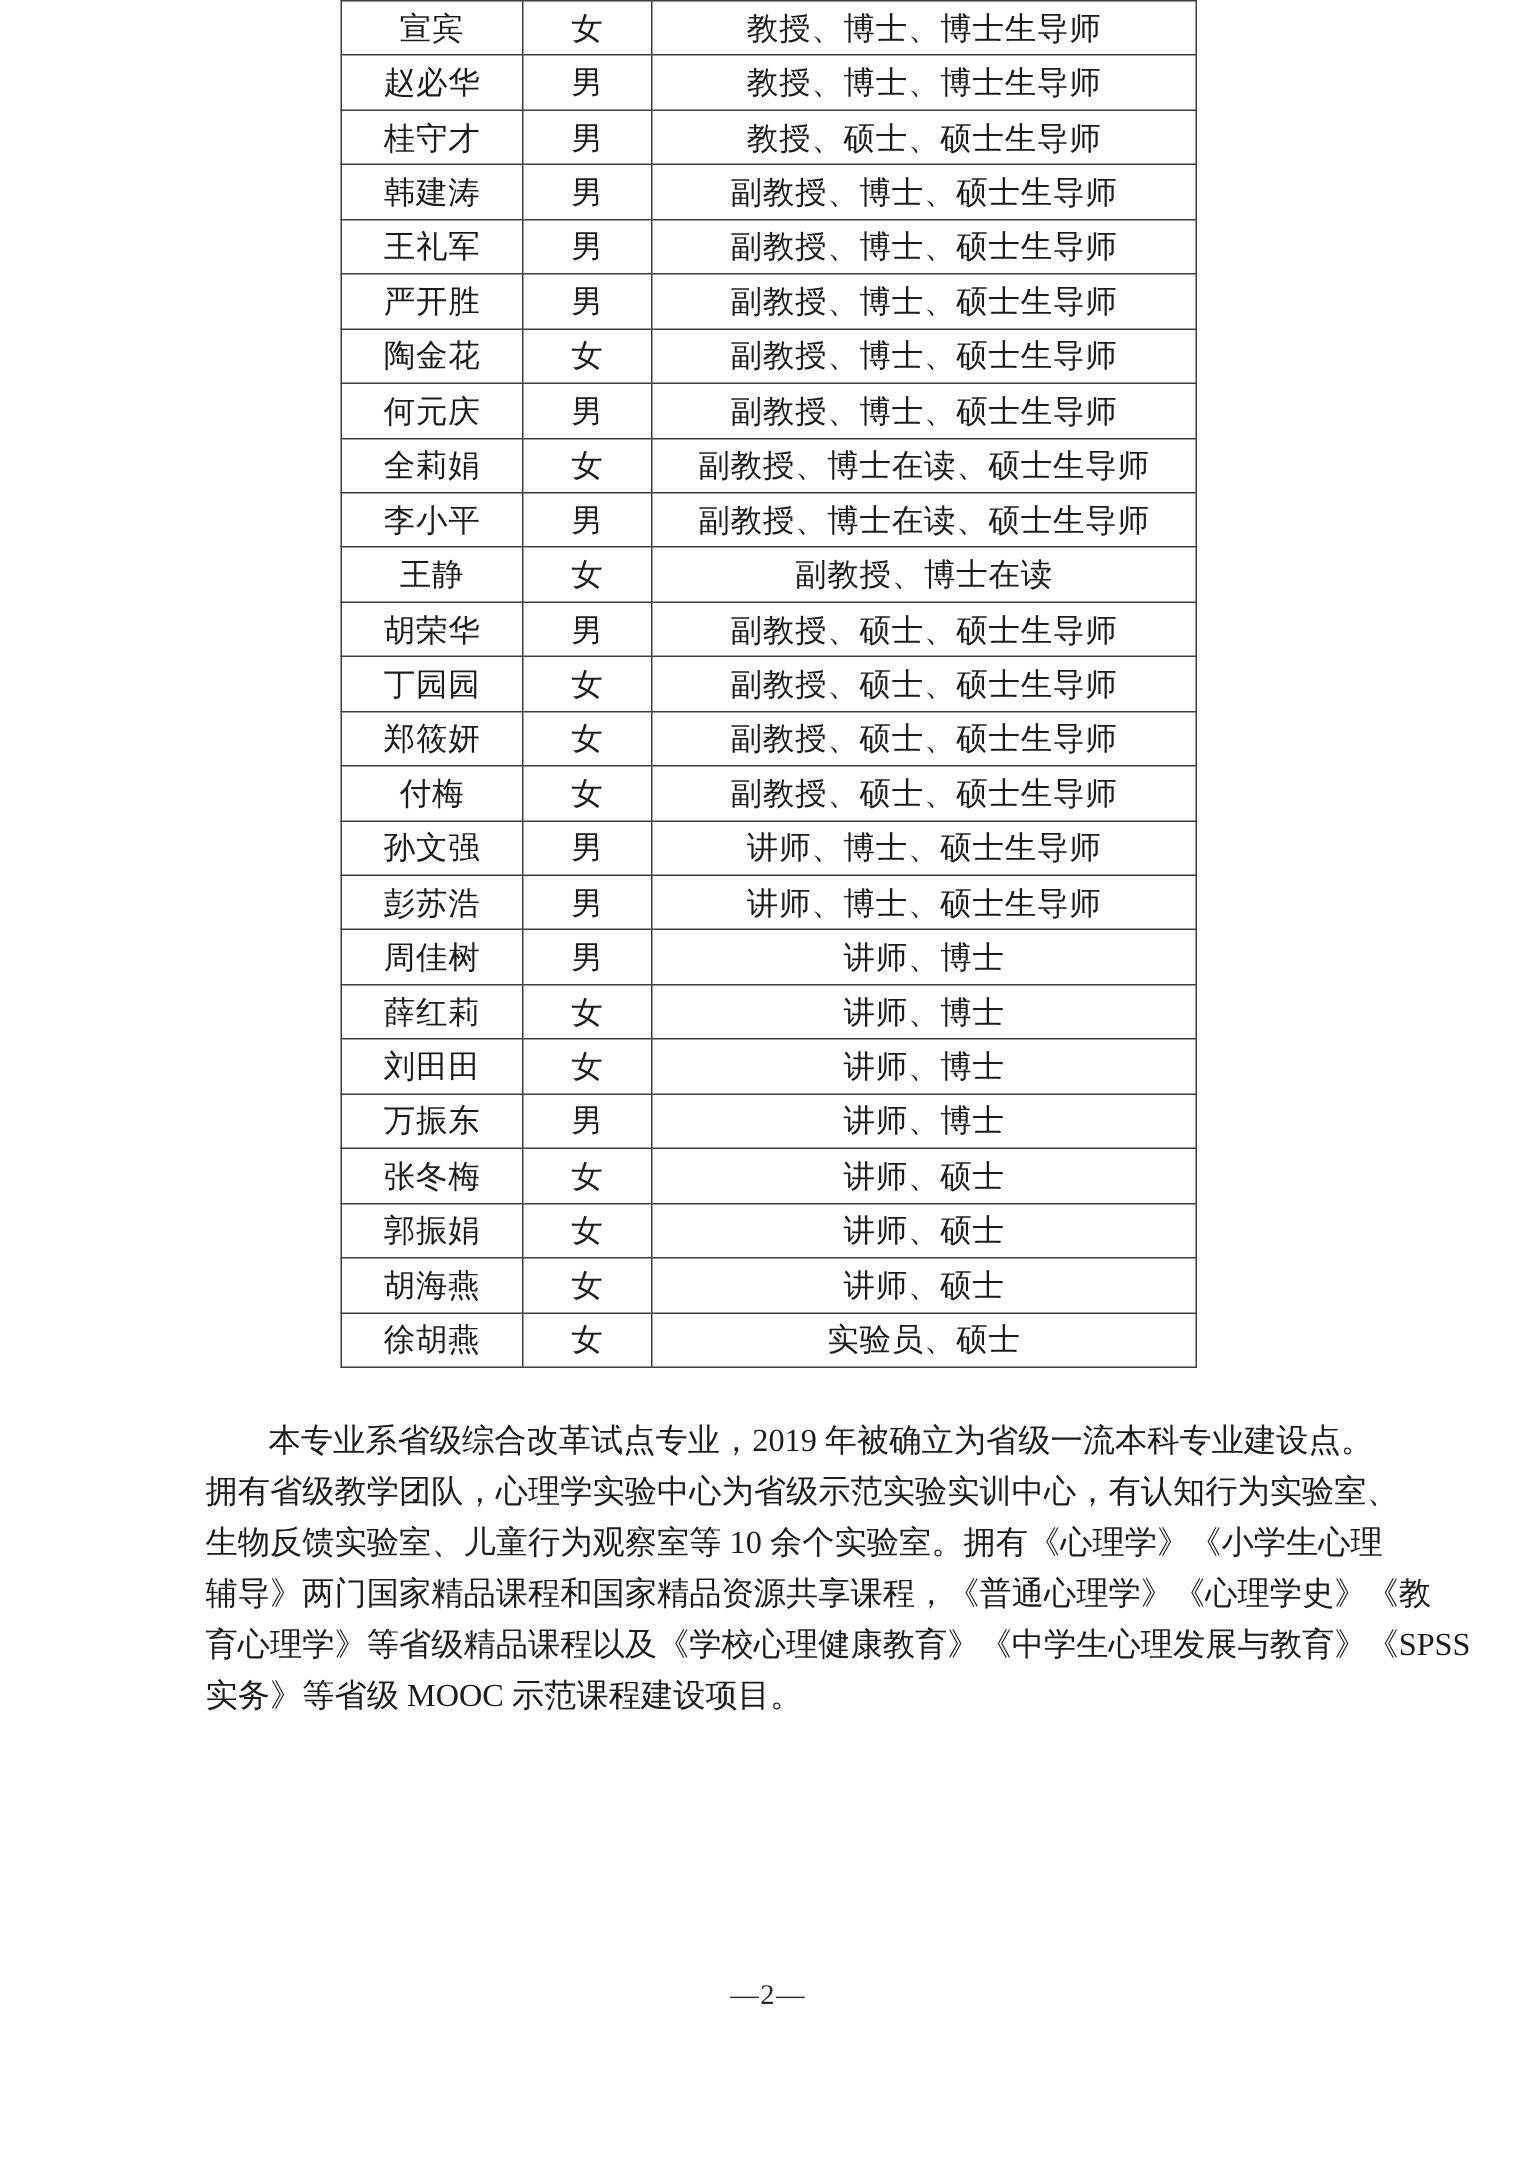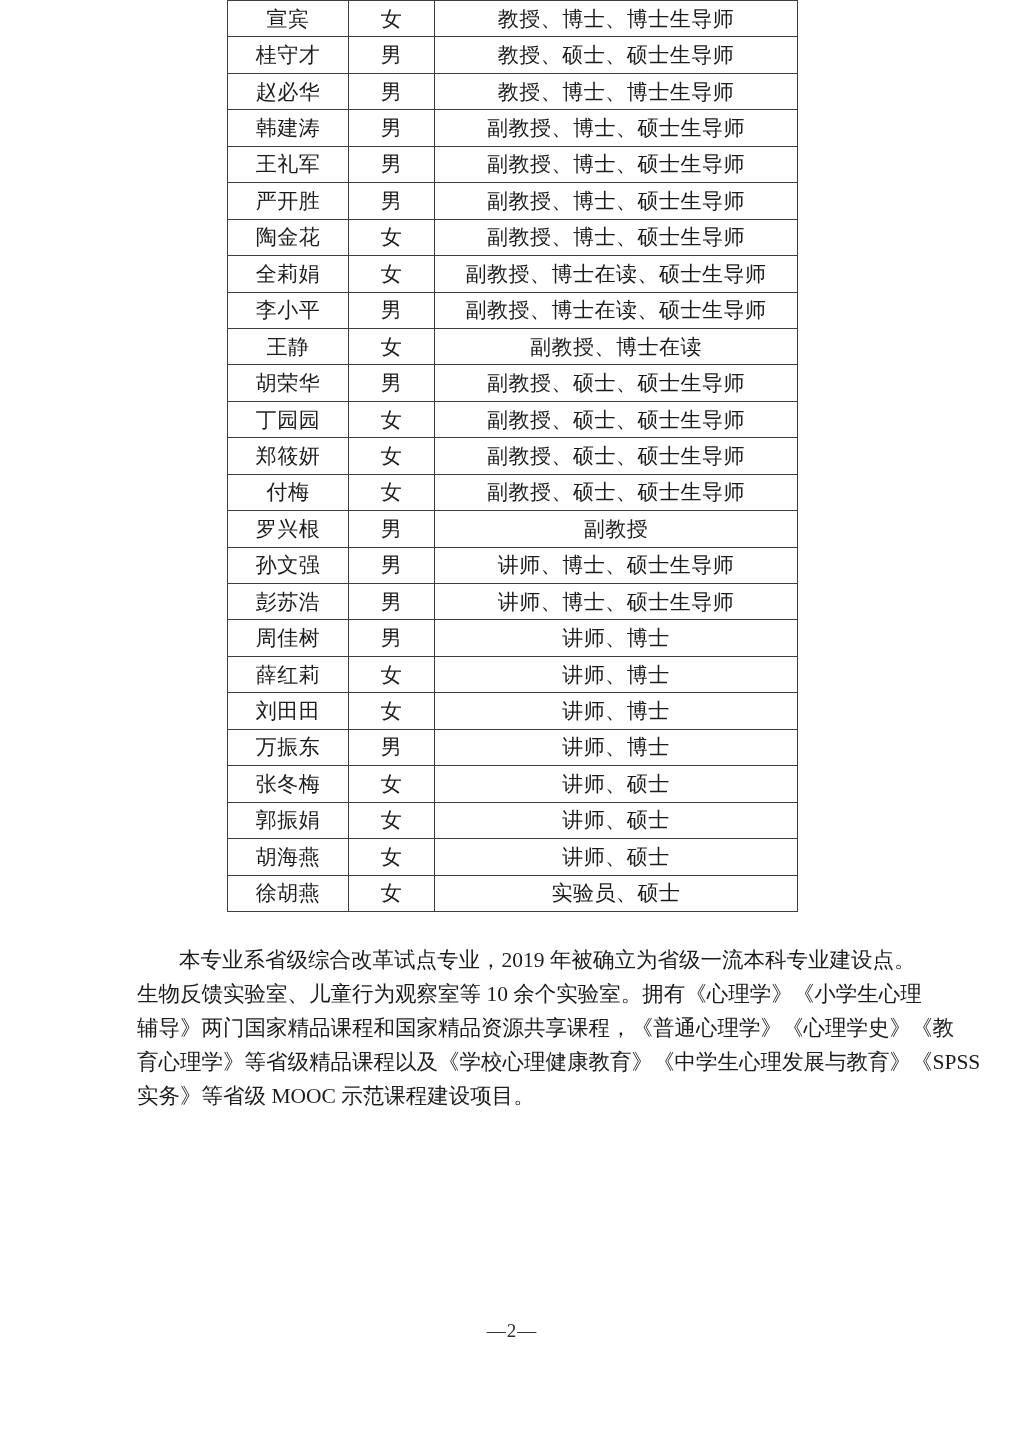--- a/index.html
+++ b/index.html
@@ -92,50 +92,55 @@
       <col class="c-gender">
       <col class="c-title">
     </colgroup>
     <tbody>
         <tr>
           <td>宣宾</td>
           <td>女</td>
           <td>教授、博士、博士生导师</td>
         </tr>
         <tr>
+          <td>赵必华</td>
+          <td>男</td>
+          <td>教授、博士、博士生导师</td>
+        </tr>
+        <tr>
           <td>桂守才</td>
           <td>男</td>
           <td>教授、硕士、硕士生导师</td>
         </tr>
         <tr>
-          <td>赵必华</td>
-          <td>男</td>
-          <td>教授、博士、博士生导师</td>
-        </tr>
-        <tr>
           <td>韩建涛</td>
           <td>男</td>
           <td>副教授、博士、硕士生导师</td>
         </tr>
         <tr>
           <td>王礼军</td>
           <td>男</td>
           <td>副教授、博士、硕士生导师</td>
         </tr>
         <tr>
           <td>严开胜</td>
           <td>男</td>
           <td>副教授、博士、硕士生导师</td>
         </tr>
         <tr>
           <td>陶金花</td>
           <td>女</td>
           <td>副教授、博士、硕士生导师</td>
         </tr>
         <tr>
+          <td>何元庆</td>
+          <td>男</td>
+          <td>副教授、博士、硕士生导师</td>
+        </tr>
+        <tr>
           <td>全莉娟</td>
           <td>女</td>
           <td>副教授、博士在读、硕士生导师</td>
         </tr>
         <tr>
           <td>李小平</td>
           <td>男</td>
           <td>副教授、博士在读、硕士生导师</td>
         </tr>
         <tr>
@@ -155,25 +160,20 @@
         </tr>
         <tr>
           <td>郑筱妍</td>
           <td>女</td>
           <td>副教授、硕士、硕士生导师</td>
         </tr>
         <tr>
           <td>付梅</td>
           <td>女</td>
           <td>副教授、硕士、硕士生导师</td>
-        </tr>
-        <tr>
-          <td>罗兴根</td>
-          <td>男</td>
-          <td>副教授</td>
         </tr>
         <tr>
           <td>孙文强</td>
           <td>男</td>
           <td>讲师、博士、硕士生导师</td>
         </tr>
         <tr>
           <td>彭苏浩</td>
           <td>男</td>
           <td>讲师、博士、硕士生导师</td>
@@ -216,20 +216,21 @@
         <tr>
           <td>徐胡燕</td>
           <td>女</td>
           <td>实验员、硕士</td>
         </tr>
       </tbody>
   </table>
 
   <div class="intro-paragraph">
     <div class="para-line first">本专业系省级综合改革试点专业，2019 年被确立为省级一流本科专业建设点。</div>
+    <div class="para-line">拥有省级教学团队，心理学实验中心为省级示范实验实训中心，有认知行为实验室、</div>
     <div class="para-line">生物反馈实验室、儿童行为观察室等 10 余个实验室。拥有《心理学》《小学生心理</div>
     <div class="para-line">辅导》两门国家精品课程和国家精品资源共享课程，《普通心理学》《心理学史》《教</div>
     <div class="para-line">育心理学》等省级精品课程以及《学校心理健康教育》《中学生心理发展与教育》《SPSS</div>
     <div class="para-line last">实务》等省级 MOOC 示范课程建设项目。</div>
   </div>
 
   <div class="page-number">—2—</div>
 
 </div>
 

